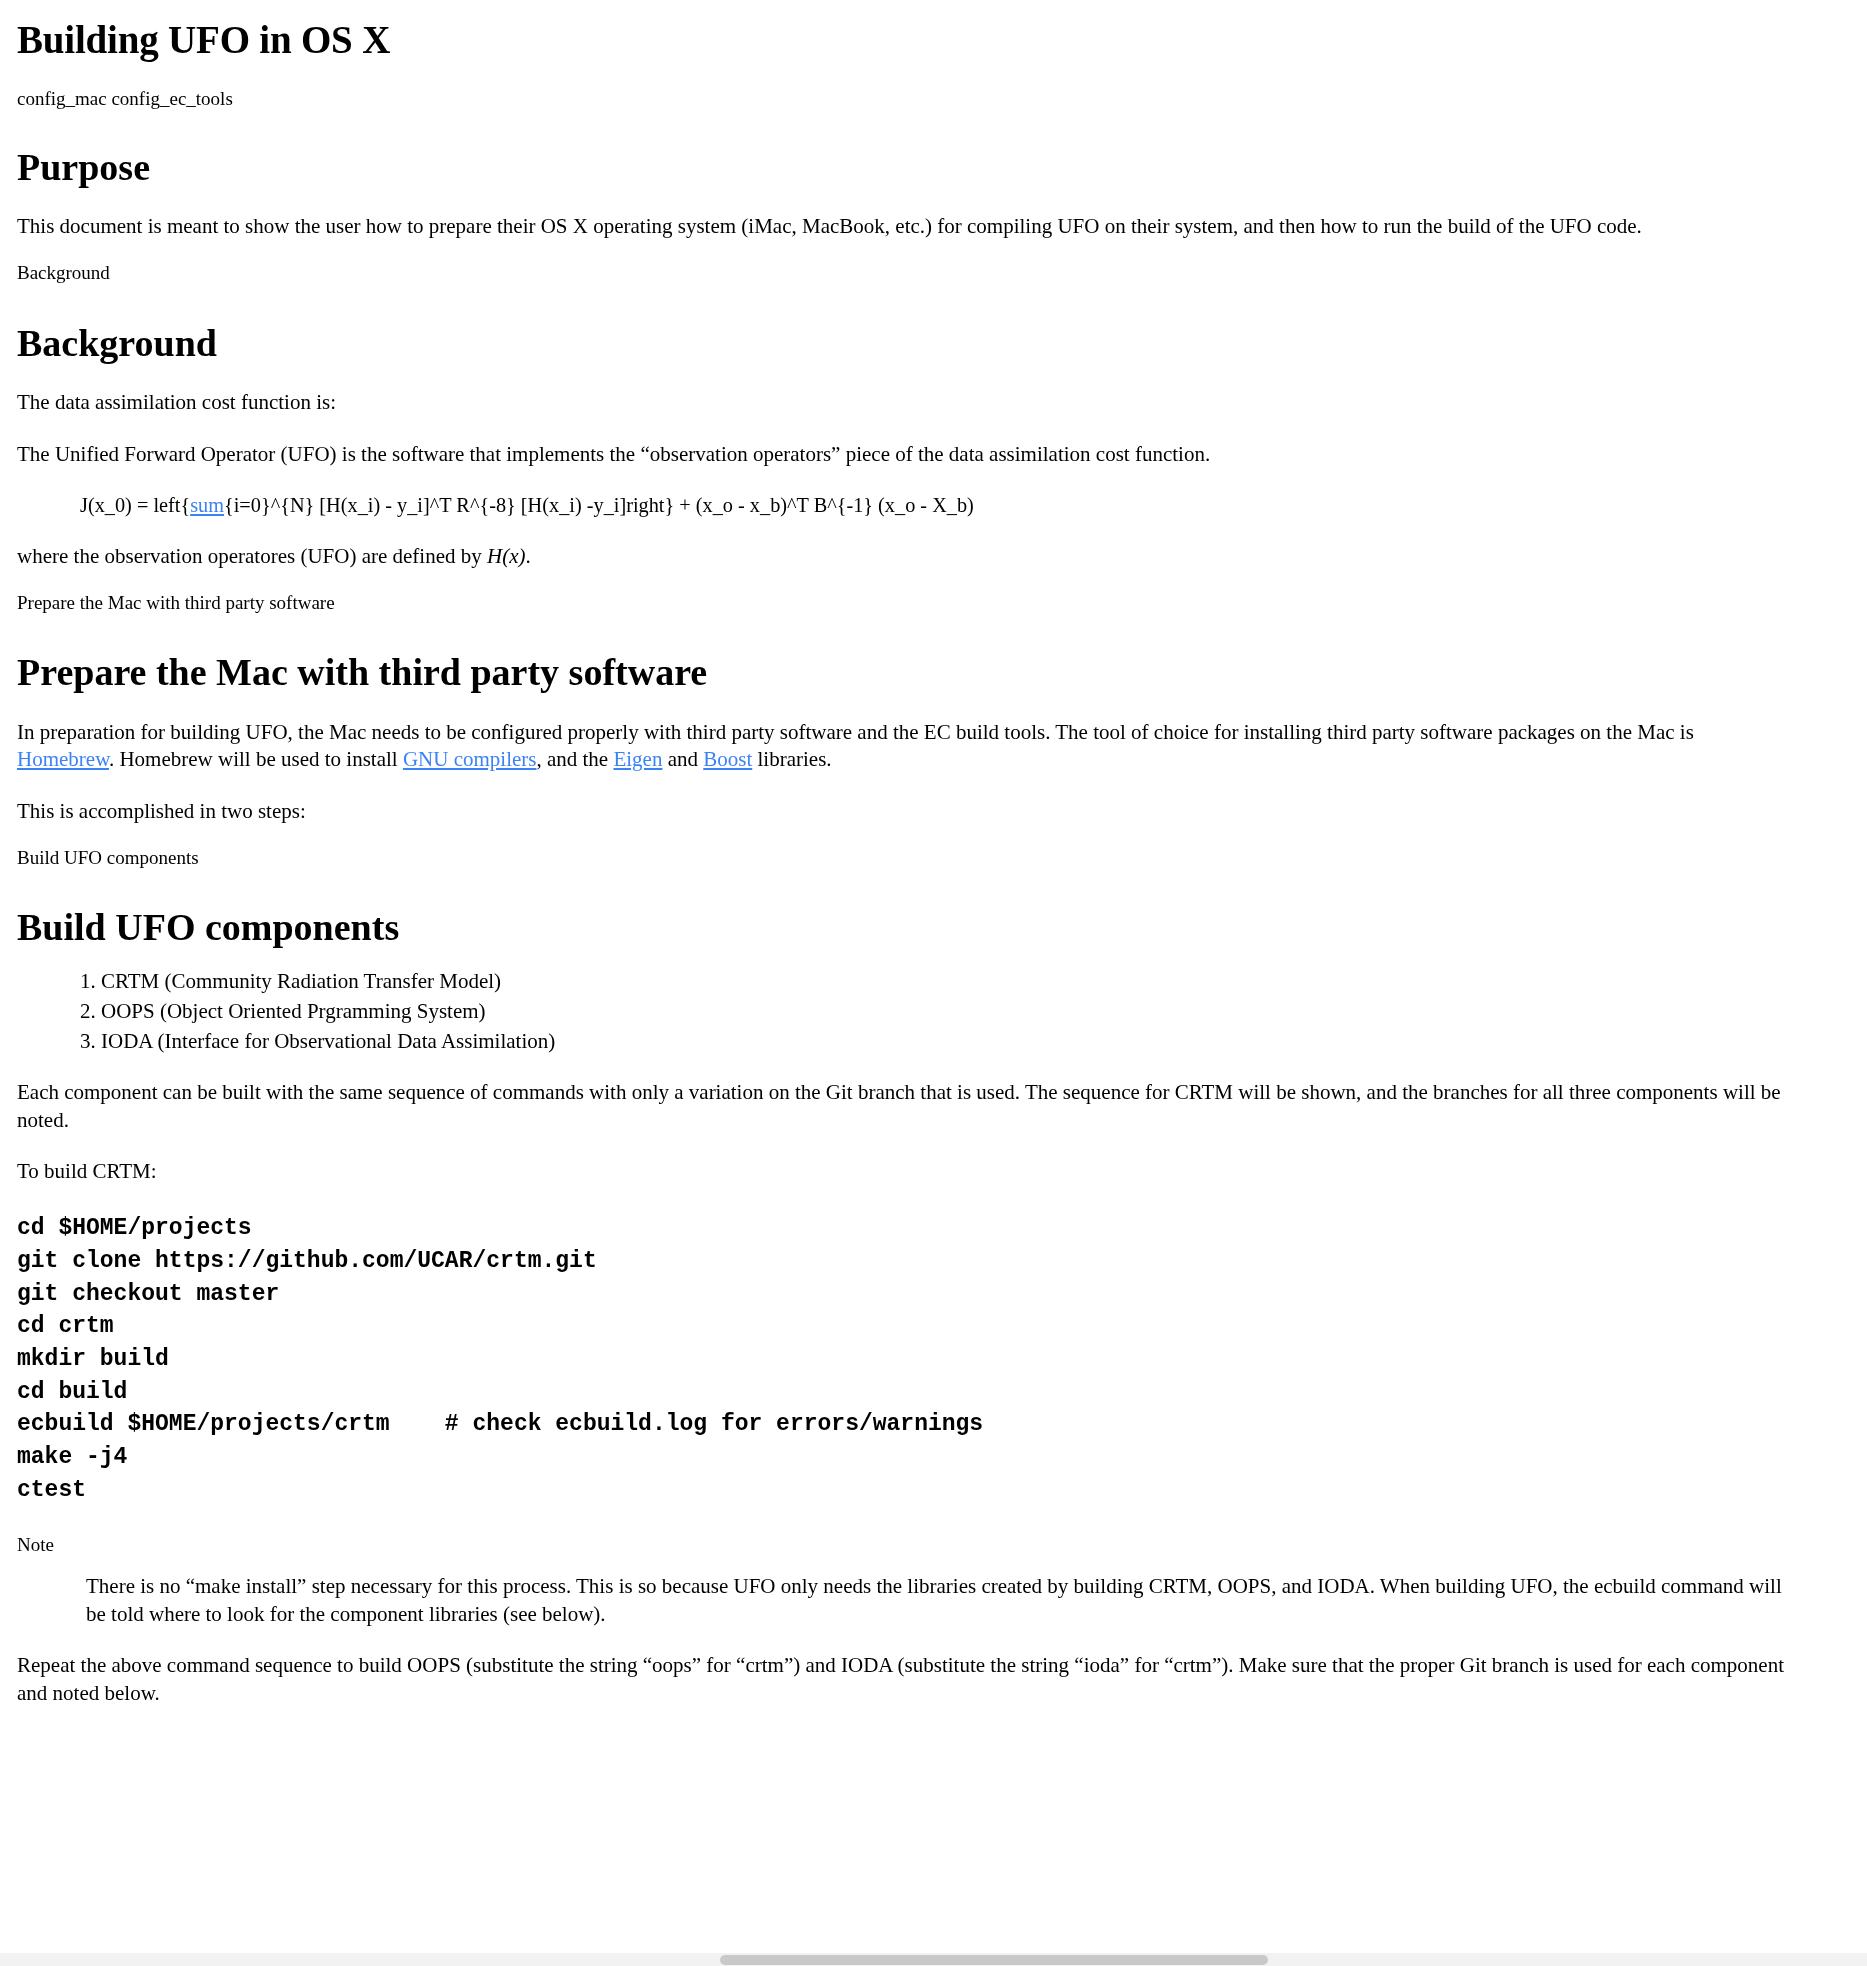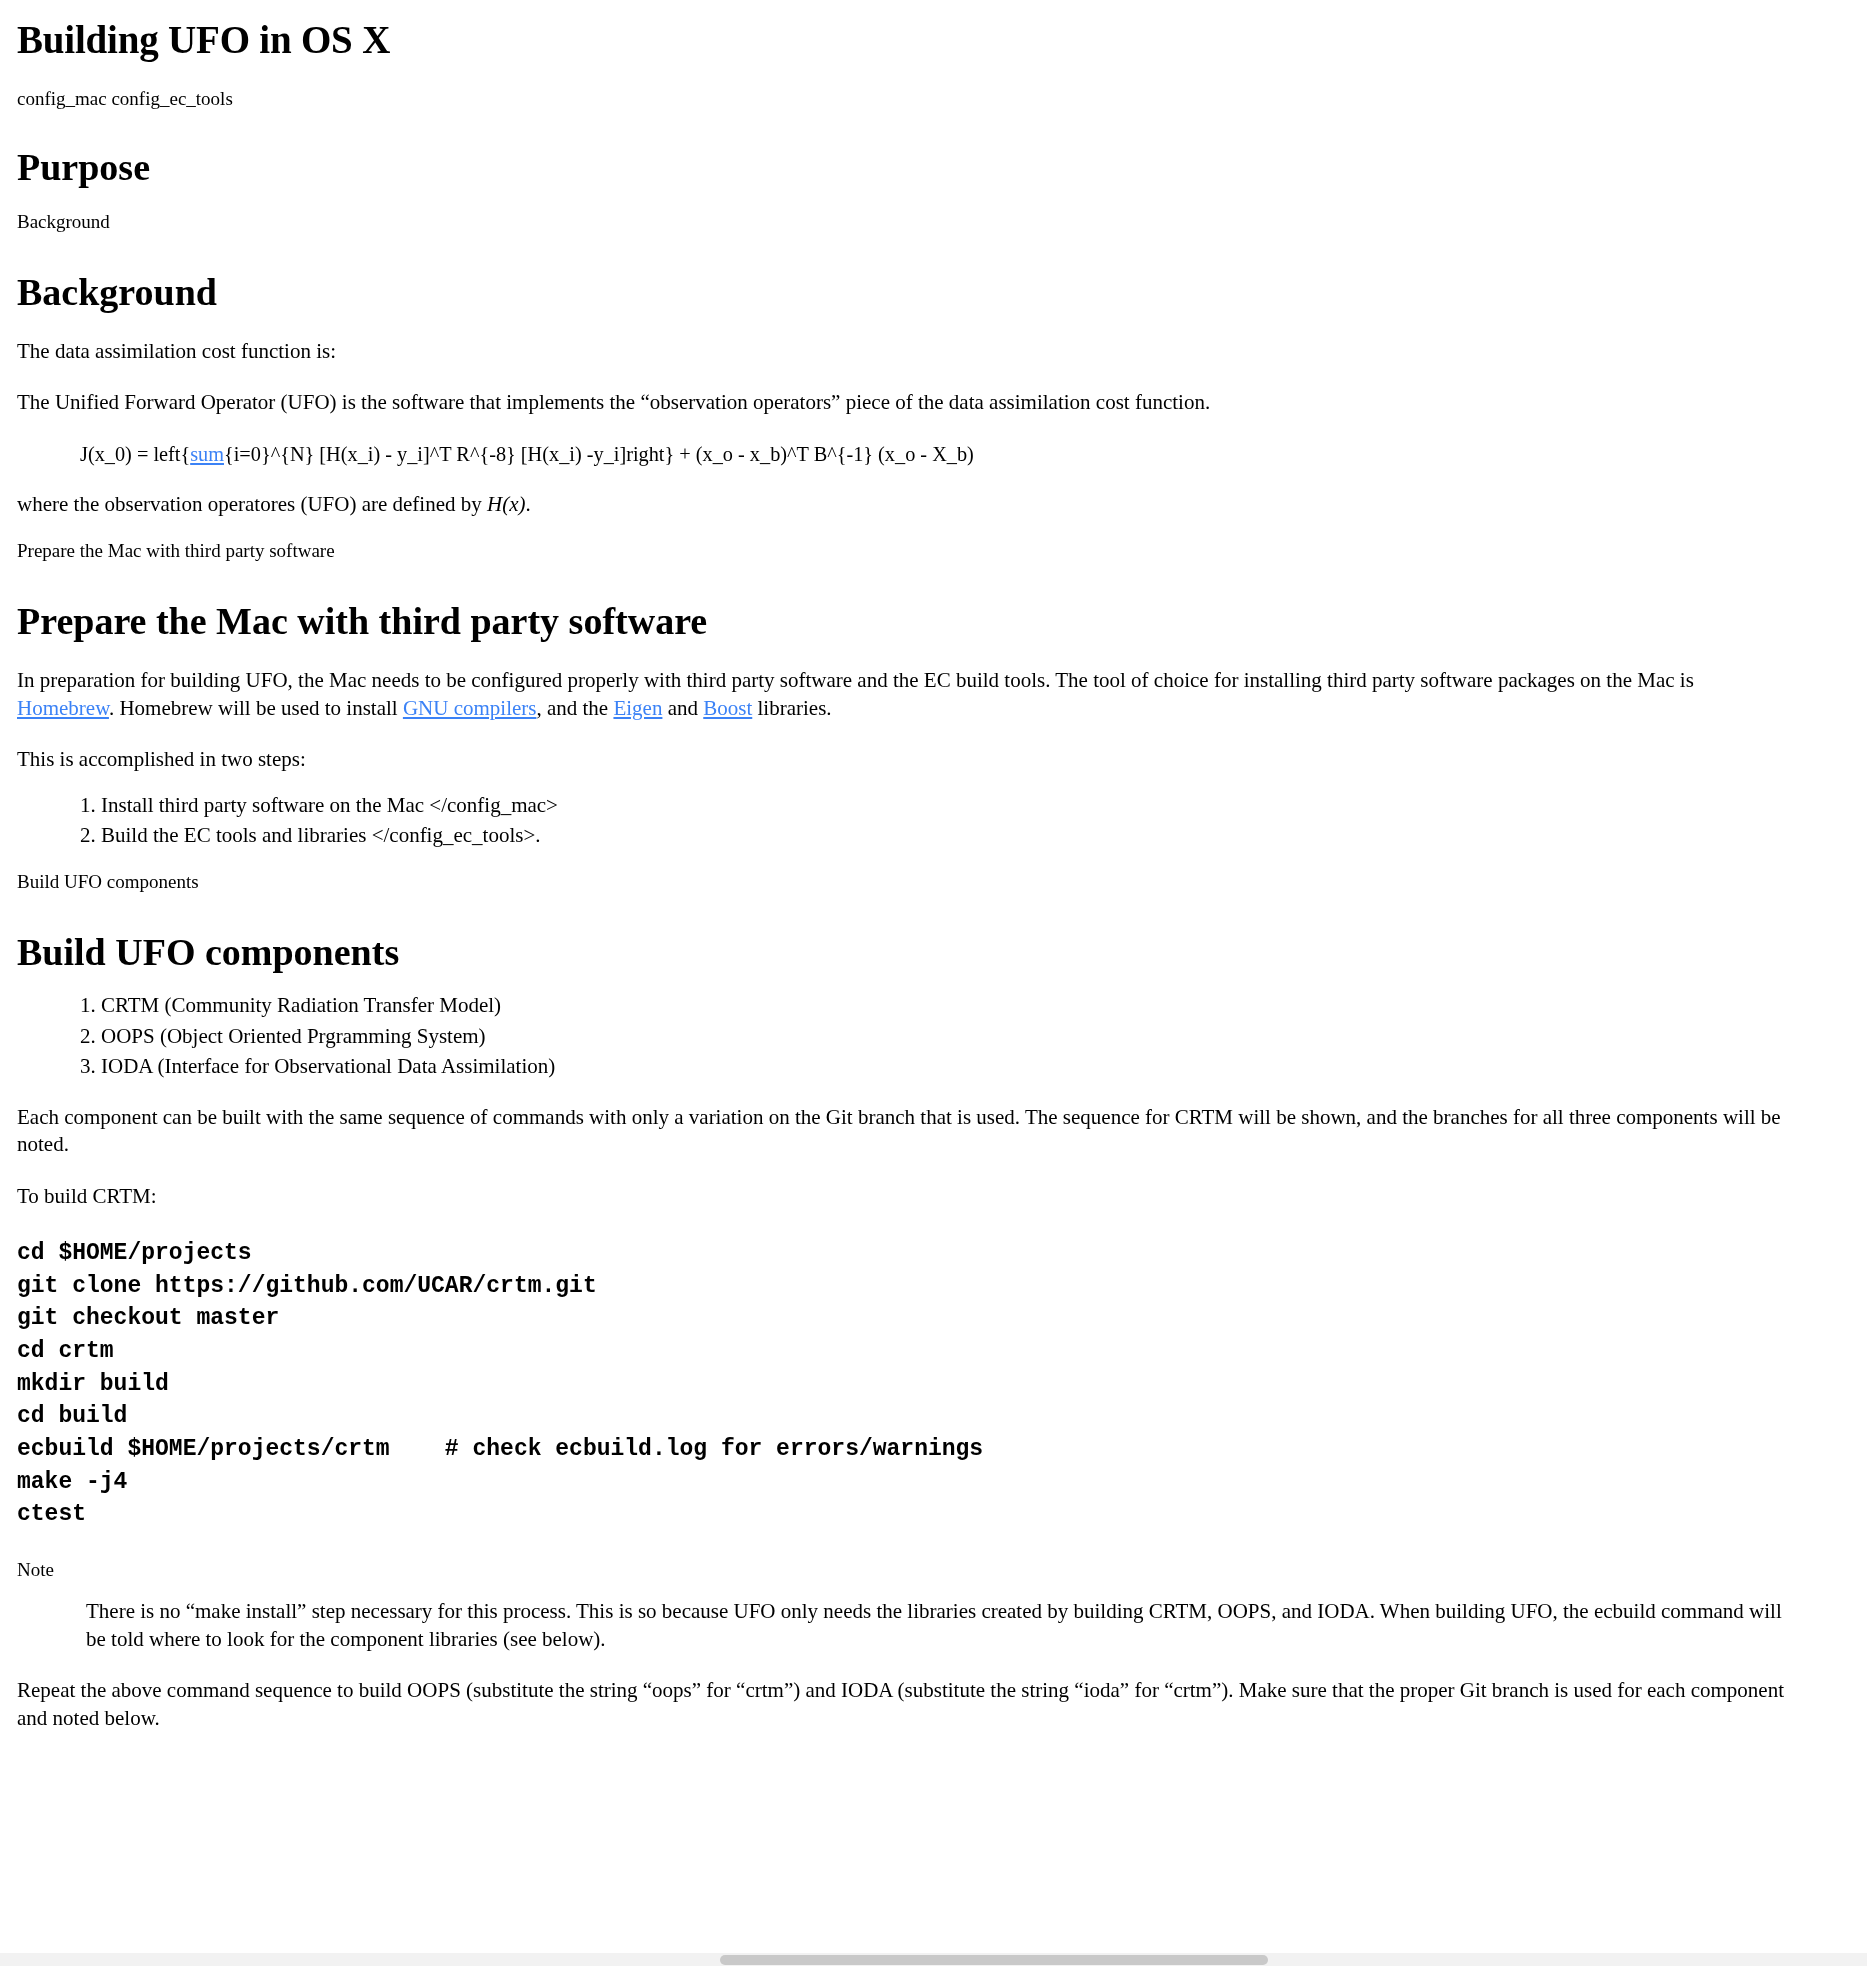--- a/index.html
+++ b/index.html
@@ -111,20 +111,21 @@
 
 <div class="wrap-rel">
 <div class="page">
 
   <h1 class="doc-title">Building UFO in OS X</h1>
 
   <p class="subtitle">config_mac config_ec_tools</p>
 
   <h2 class="section">Purpose</h2>
 
+  <p class="body-text">This document is meant to show the user how to prepare their OS X operating system (iMac, MacBook, etc.) for compiling UFO on their system, and then how to run the build of the UFO code.</p>
 
   <p class="plain-line">Background</p>
 
   <h2 class="section">Background</h2>
 
   <p class="body-text">The data assimilation cost function is:</p>
 
   <p class="body-text">The Unified Forward Operator (UFO) is the software that implements the “observation operators” piece of the data assimilation cost function.</p>
 
   <p class="formula"><span>J(x_0) = left{</span><span class="link">sum</span><span>{i=0}^{N} [H(x_i) - y_i]^T R^{-8} [H(x_i) -y_i]right} + (x_o - x_b)^T B^{-1} (x_o - X_b)</span></p>
@@ -132,24 +133,20 @@
   <p class="body-text"><span>where the observation operatores (UFO) are defined by </span><span class="italic">H(x)</span><span>.</span></p>
 
   <p class="plain-line">Prepare the Mac with third party software</p>
 
   <h2 class="section">Prepare the Mac with third party software</h2>
 
   <p class="body-text"><span>In preparation for building UFO, the Mac needs to be configured properly with third party software and the EC build tools. The tool of choice for installing third party software packages on the Mac is </span><a class="link">Homebrew</a><span>. Homebrew will be used to install </span><a class="link">GNU compilers</a><span>, and the </span><a class="link">Eigen</a><span> and </span><a class="link">Boost</a><span> libraries.</span></p>
 
   <p class="body-text">This is accomplished in two steps:</p>
 
-  <ol class="num-list">
-    <li>Install third party software on the Mac &lt;/config_mac&gt;</li>
-    <li>Build the EC tools and libraries &lt;/config_ec_tools&gt;.</li>
-  </ol>
 
   <p class="plain-line">Build UFO components</p>
 
   <h2 class="section">Build UFO components</h2>
 
 
   <ol class="num-list">
     <li>CRTM (Community Radiation Transfer Model)</li>
     <li>OOPS (Object Oriented Prgramming System)</li>
     <li>IODA (Interface for Observational Data Assimilation)</li>

